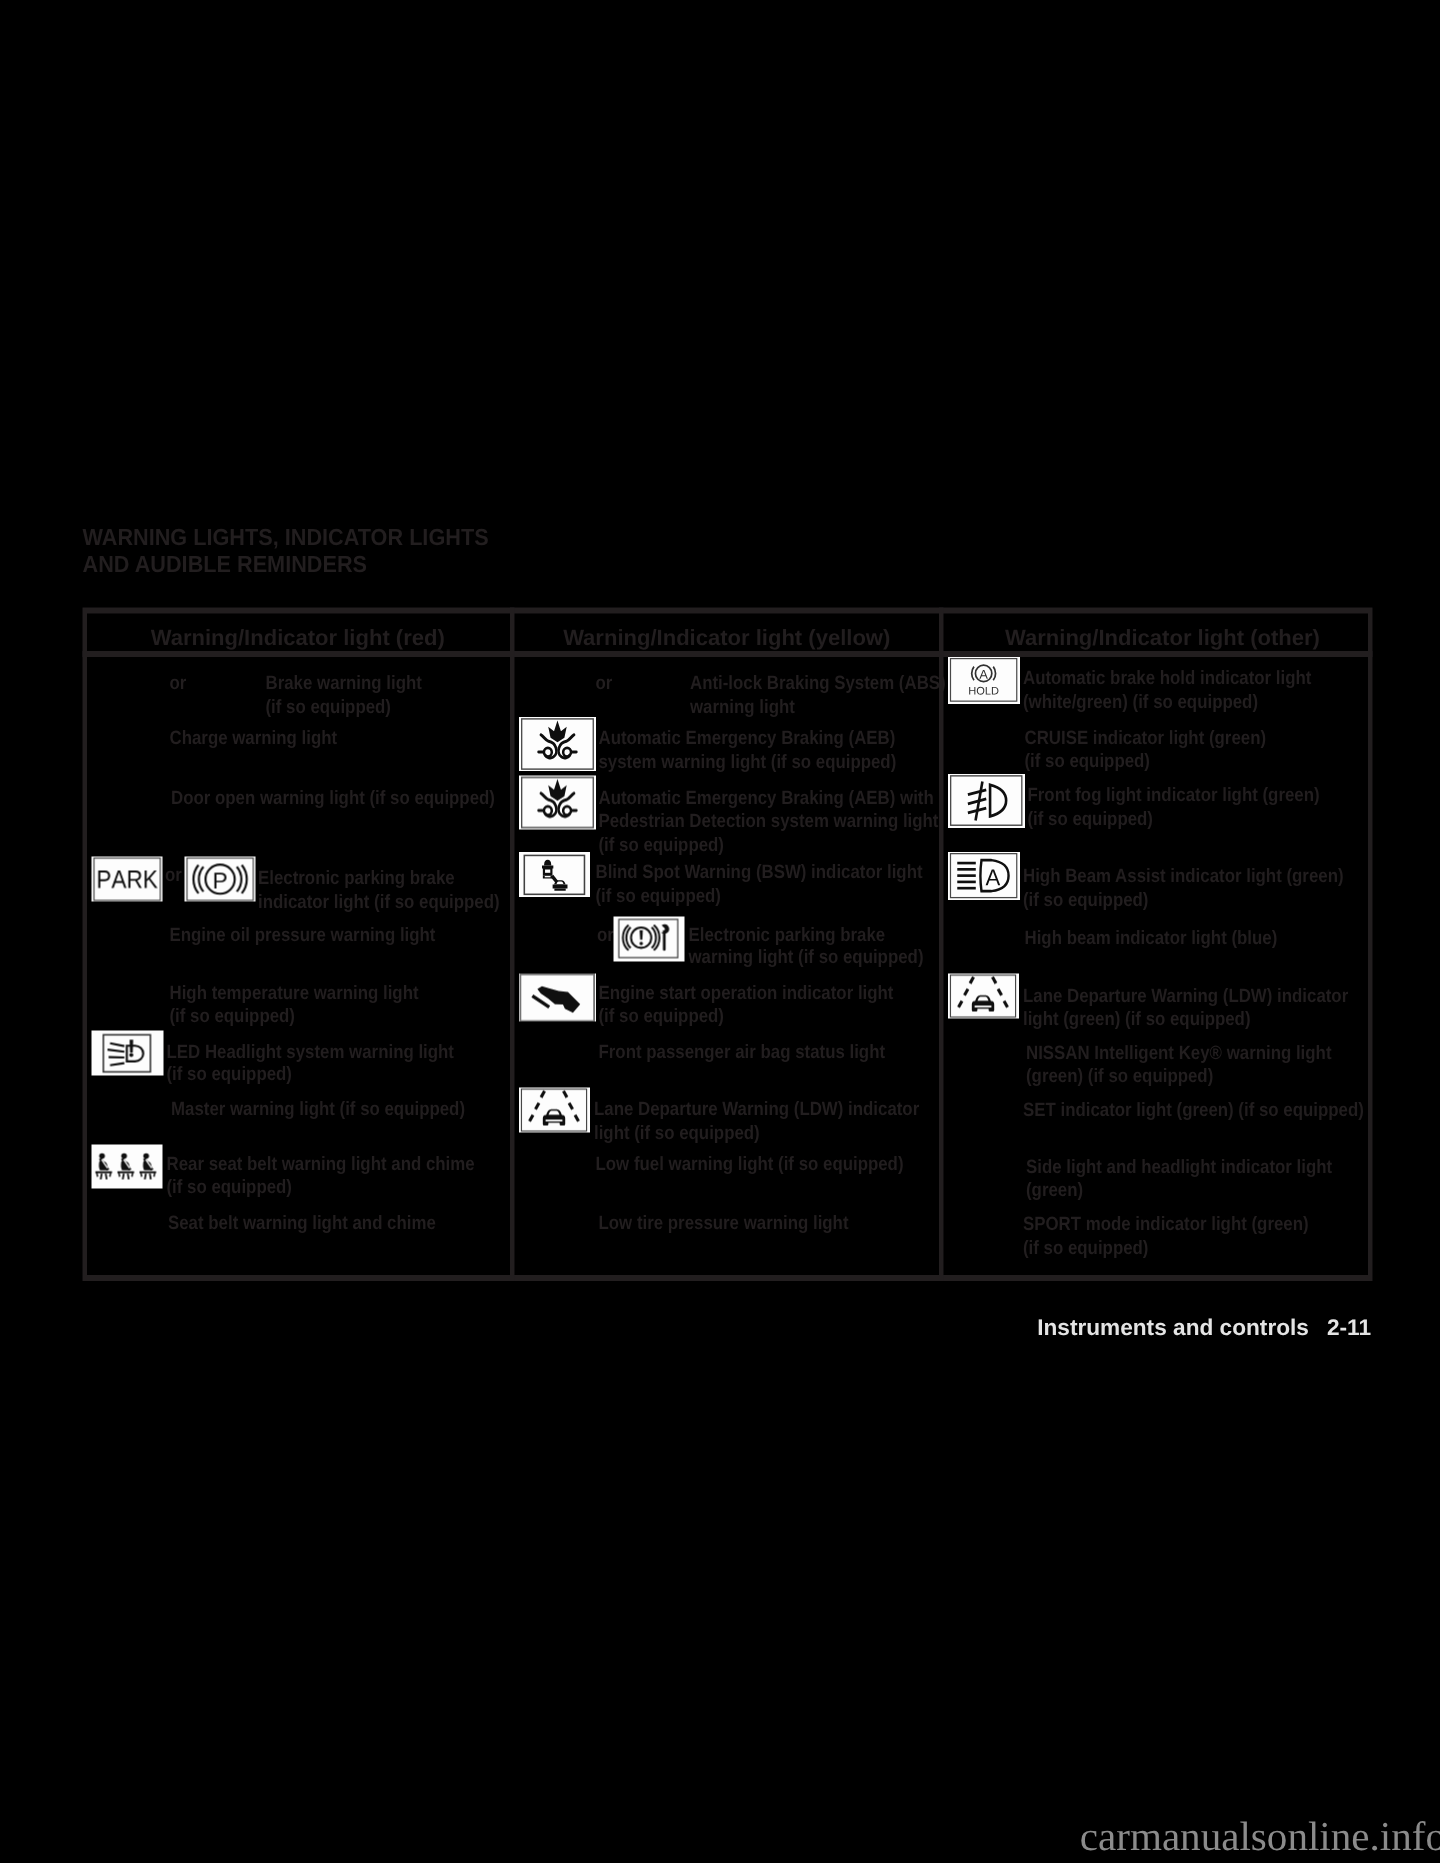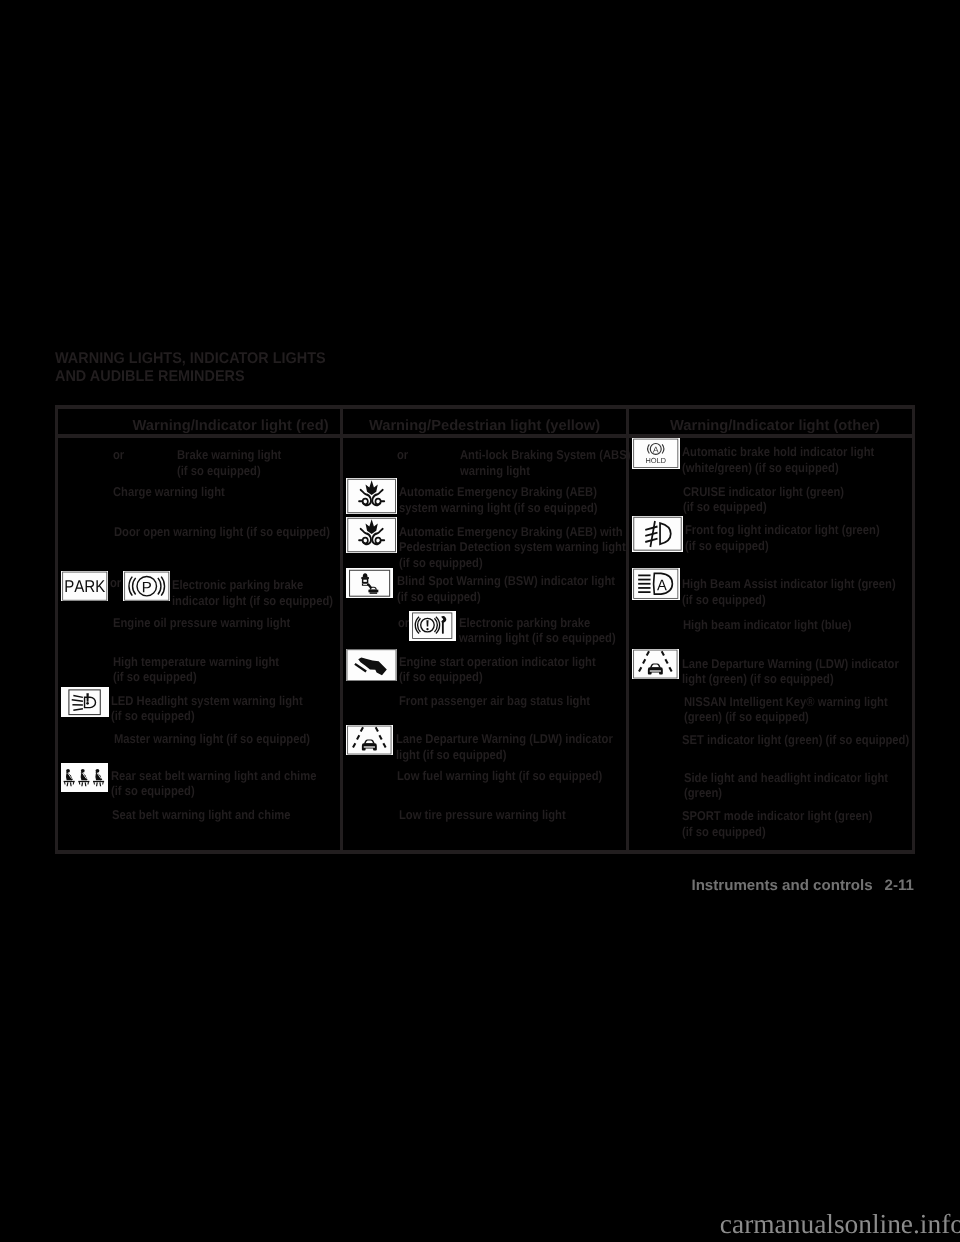--- a/index.html
+++ b/index.html
@@ -29,34 +29,34 @@
     box-sizing:border-box;height:449.6px;
   }
   .vsep{position:absolute;top:404.8px;height:449.6px;width:3px;background:#231f20;}
   #vsep1{left:321px;}
   #vsep2{left:607px;}
   #hsep{position:absolute;left:35.8px;width:860.4px;top:433.8px;height:4.2px;background:#231f20;}
   .colhead{
     position:absolute;top:417px;height:18px;line-height:18px;text-align:center;
     color:#231f20;font-weight:bold;font-size:14.7px;white-space:nowrap;
   }
-  #ch0{left:36px;   width:287px;padding-left:32px;}
+  #ch0{left:36px;   width:287px;}
   #ch1{left:322px;  width:287px;}
   #ch2{left:612px;  width:288px;}
   
   .cell{position:absolute;color:#231f20;font-size:12.8px;line-height:15.4px;font-weight:bold;white-space:nowrap;
         transform:scaleX(0.878);transform-origin:0 0;}
   
   .ibox{position:absolute;background:#ffffff;box-sizing:border-box;
         transform:translateZ(0);opacity:0.999;}
   .ibox svg{display:block;}
   
   #footer{
     position:absolute;left:0;top:877px;width:895px;text-align:right;
-    color:#737373;font-weight:bold;font-size:15.1px;white-space:nowrap;
+    color:#e5e5e5;font-weight:bold;font-size:15.1px;white-space:nowrap;
   }
   #footgap{display:inline-block;width:12px;}
   #wm{
     position:absolute;left:0;top:1209px;width:945px;text-align:right;white-space:nowrap;
     color:#8c8c8c;font-size:27.4px;font-family:Liberation Serif, serif;
   }
 </style>
 </head>
 <body>
 
@@ -66,21 +66,21 @@
     <div>WARNING LIGHTS, INDICATOR LIGHTS</div>
     <div>AND AUDIBLE REMINDERS</div>
   </div>
 
   <div id="tbl">
     <div id="tblframe"></div>
     <div id="hsep"></div>
     <div class="vsep" id="vsep1"></div>
     <div class="vsep" id="vsep2"></div>
     <div class="colhead" id="ch0">Warning/Indicator light (red)</div>
-    <div class="colhead" id="ch1">Warning/Pedestrian light (yellow)</div>
+    <div class="colhead" id="ch1">Warning/Indicator light (yellow)</div>
     <div class="colhead" id="ch2">Warning/Indicator light (other)</div>
     <div id="body">
         <div class="cell" style="left: 157.5px; top: 447.4px;">
           <div>Brake warning light</div>
           <div>(if so equipped)</div>
         </div>
         <div class="cell orlbl" style="left: 94px; top: 447.4px;">or</div>
         <div class="cell" style="left: 93.7px; top: 484.4px;">
           <div>Charge warning light</div>
         </div>

